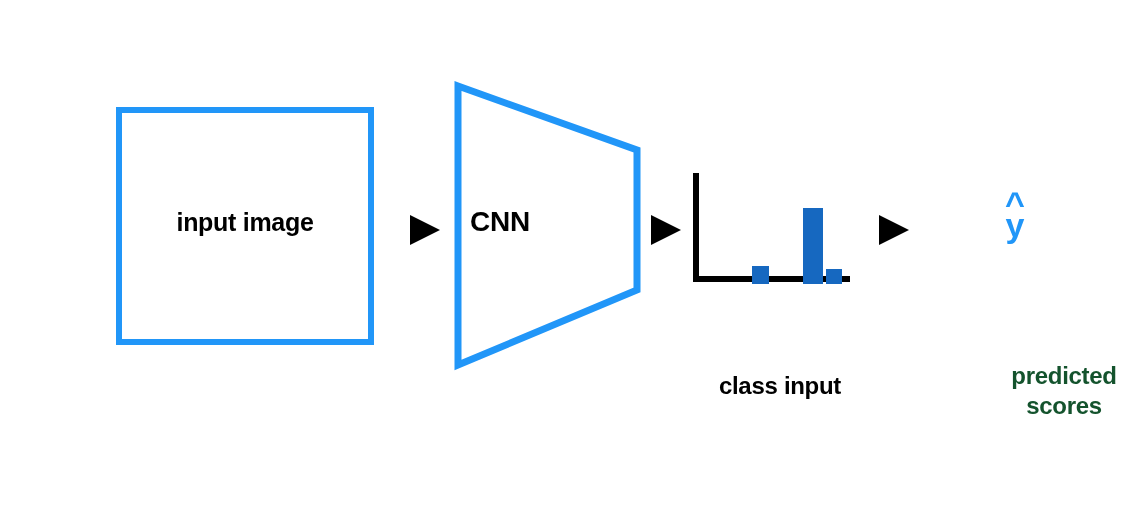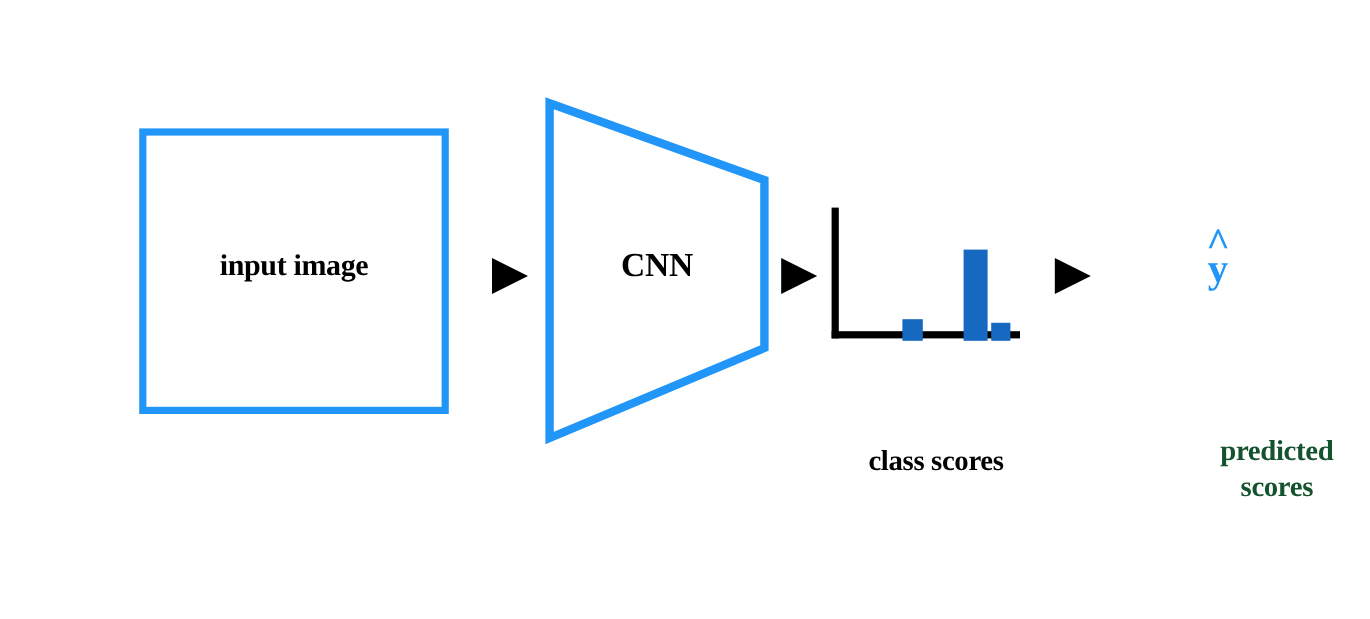--- a/index.html
+++ b/index.html
@@ -10,21 +10,20 @@
   }
   body {
     font-family: "Liberation Sans", sans-serif;
   }
   #canvas {
     position: relative;
     width: 1142px;
     height: 516px;
     background: #ffffff;
     overflow: hidden;
-    font-family: Liberation Serif, serif;
   }
 
   
   #input-image-box {
     position: absolute;
     left: 116px;
     top: 107px;
     width: 258px;
     height: 238px;
     box-sizing: border-box;
@@ -63,21 +62,20 @@
     top: 70px;
     width: 215px;
     height: 310px;
   }
   #cnn-trapezoid svg { display: block; }
   #cnn-label {
     position: absolute;
     left: 470px;
     top: 206px;
     width: 155px;
-    text-align: center;
     font-size: 28px;
     font-weight: bold;
     color: #000000;
     letter-spacing: -0.2px;
   }
 
   
   #class-scores-chart {
     position: absolute;
     left: 688px;
@@ -180,21 +178,21 @@
 
   <div id="class-scores-chart">
     <div id="chart-plot">
       <div class="axis-line" id="y-axis"></div>
       <div class="axis-line" id="x-axis"></div>
       <div class="bar" style="left: 64px; width: 17px; height: 18px; background: rgb(22, 104, 192);"></div>
       <div class="bar" style="left: 115px; width: 20px; height: 76px; background: rgb(22, 104, 192);"></div>
       <div class="bar" style="left: 138px; width: 16px; height: 15px; background: rgb(22, 104, 192);"></div>
     </div>
   </div>
-  <div id="class-scores-caption">class scores</div>
+  <div id="class-scores-caption">class input</div>
 
   <div class="arrow" id="arrow-scores-to-pred"></div>
 
   <div id="predicted-symbol">
     <span id="predicted-hat">^</span>
     <span id="predicted-var">y</span>
   </div>
   <div id="predicted-class-caption">
     <span>predicted</span><br>
     <span>scores</span>

